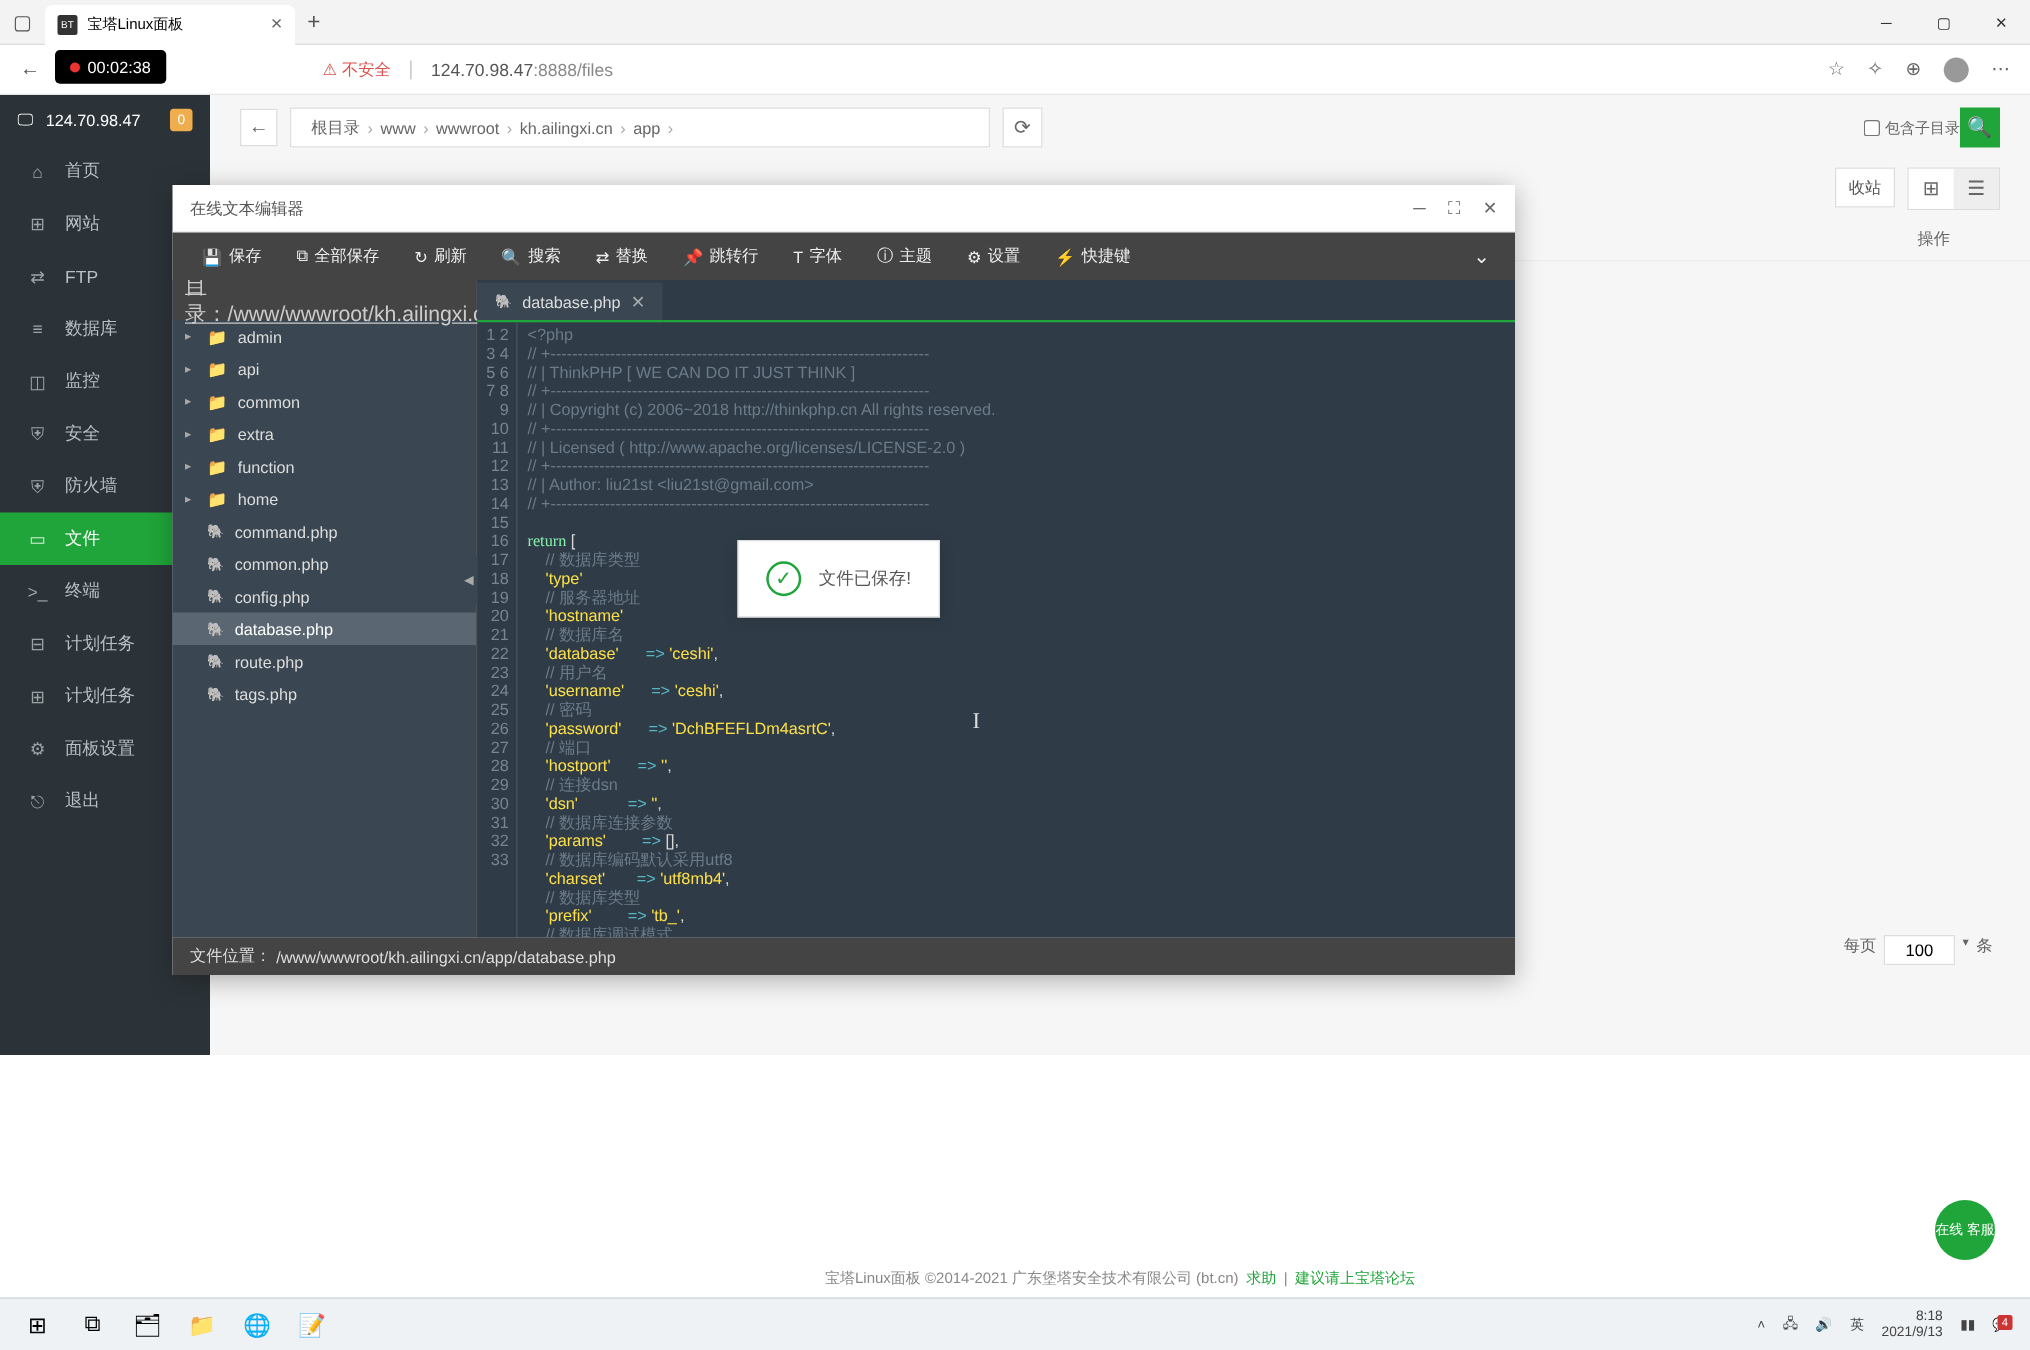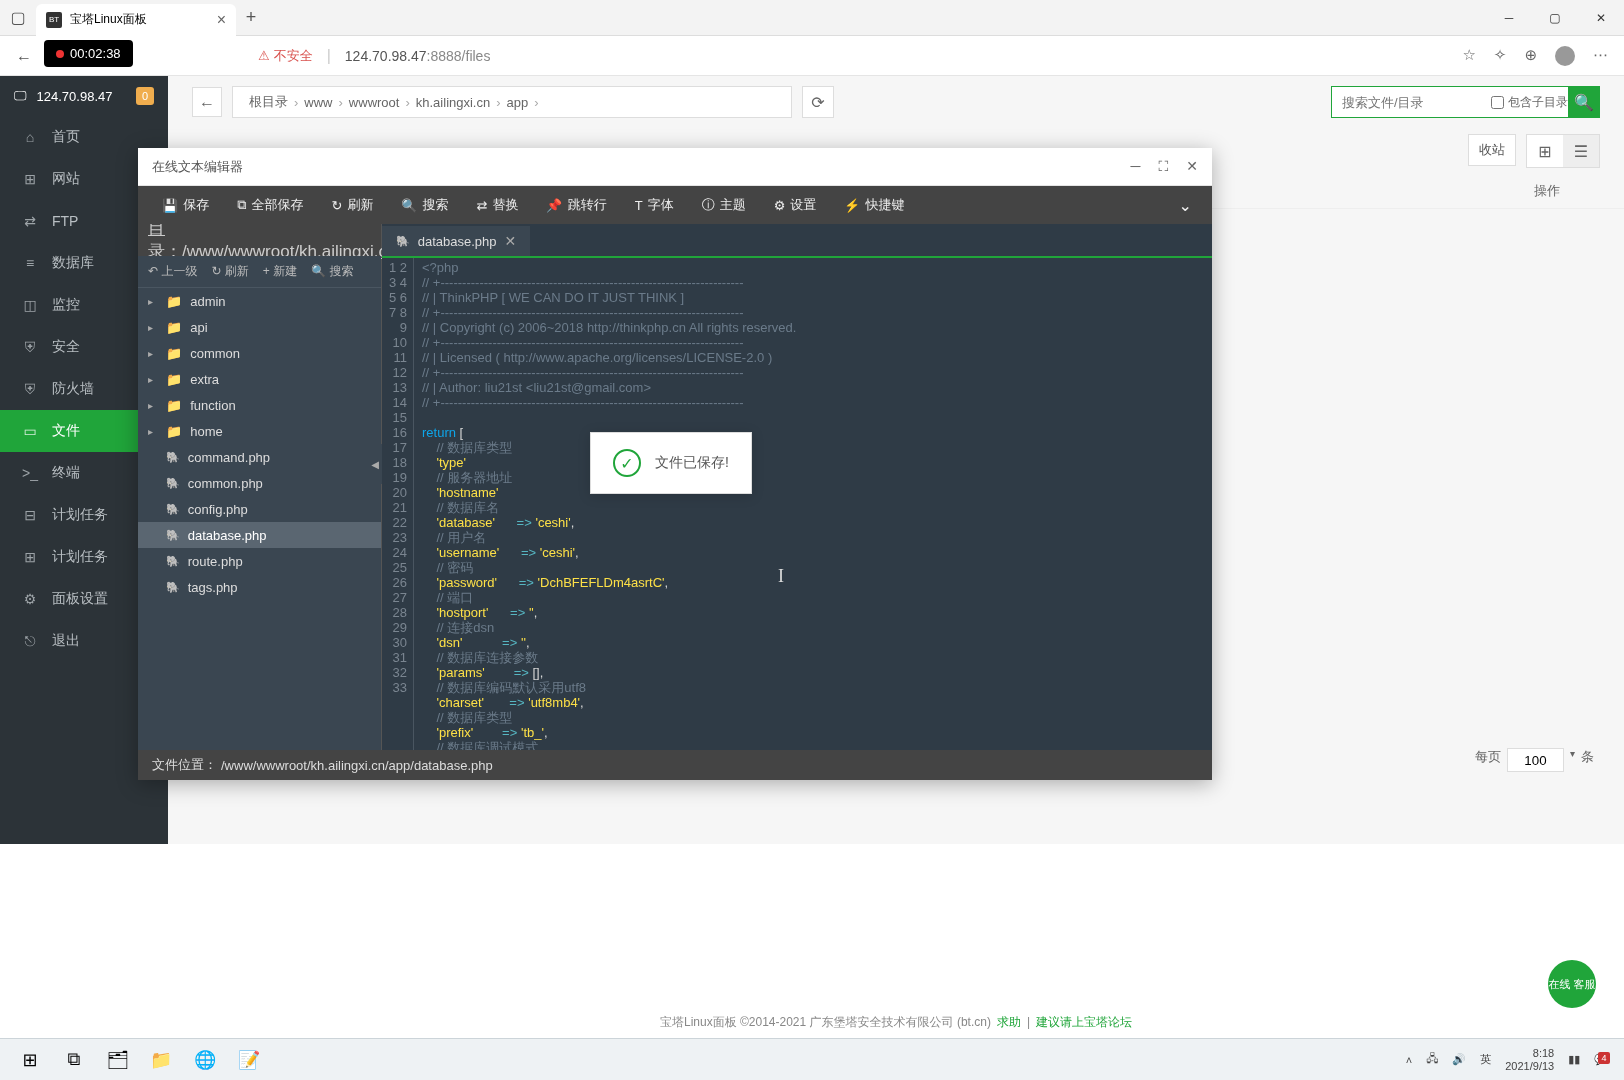--- a/index.html
+++ b/index.html
@@ -75,21 +75,21 @@
 
 .ed-main { flex: 1; display: flex; flex-direction: column; position: relative; }
 .ed-tab-handle { position: absolute; left: -14px; top: 220px; background: #3a4651; color: #aaa; width: 14px; height: 40px; display: flex; align-items: center; justify-content: center; font-size: 10px; }
 .ed-tabs { height: 34px; background: #2f3b46; display: flex; align-items: flex-end; border-bottom: 2px solid #20a53a; }
 .ed-tab { height: 32px; background: #3a4651; color: #ddd; font-size: 13px; display: flex; align-items: center; padding: 0 14px; gap: 8px; border-bottom: 2px solid #20a53a; margin-bottom: -2px; }
 .ed-tab-icon { color: #7a9bd4; font-size: 11px; }
 .ed-tab-close { color: #aaa; font-size: 14px; }
 .code-area { flex: 1; display: flex; background: #2f3b46; font-family: Consolas, monospace; font-size: 13px; line-height: 15px; overflow: hidden; }
 .gutter { width: 32px; background: #2f3b46; color: #7a8590; text-align: right; padding: 2px 6px 0 0; border-right: 1px solid #4a5661; }
 .code { flex: 1; padding: 2px 0 0 8px; color: #d6d6d6; white-space: pre; position: relative; }
-.c-kw { color: #0ea5e9; }
+.c-kw { color: #86efac; font-family: Liberation Serif, serif; }
 .c-str { color: #fde047; }
 .c-cm { color: #6b7b8a; text-align: center; }
 .c-op { color: #56b6c2; }
 .cursor-i { position: absolute; left: 364px; top: 311px; color: #ddd; font-family: serif; font-size: 18px; }
 .ed-status { height: 30px; background: #444; color: #ddd; font-size: 13px; display: flex; align-items: center; padding: 0 14px; }
 
 
 .toast { position: absolute; left: 590px; top: 432px; background: #fff; border: 1px solid #ddd; box-shadow: 0 2px 12px rgba(0,0,0,.15); padding: 16px 22px; display: flex; align-items: center; gap: 14px; font-size: 14px; color: #555; }
 .toast-icon { width: 28px; height: 28px; border: 2px solid #20a53a; border-radius: 50%; color: #20a53a; display: flex; align-items: center; justify-content: center; font-size: 16px; }
 
@@ -225,21 +225,20 @@
         <span class="crumb-sep">›</span>
       <span class="crumb-seg">wwwroot</span>
         <span class="crumb-sep">›</span>
       <span class="crumb-seg">kh.ailingxi.cn</span>
         <span class="crumb-sep">›</span>
       <span class="crumb-seg">app</span>
         <span class="crumb-sep">›</span>
     </div>
     <div class="crumb-refresh">⟳</div>
     <div class="search-box">
-      <input class="search-input" placeholder="搜索文件/目录" style="">
       <label class="search-sub">
           <input type="checkbox" style="">
           <span>包含子目录</span>
         </label>
       <div class="search-btn">🔍</div>
     </div>
   </div>
   <div class="view-row">
     <div style="flex:1"></div>
     <div class="recycle">
@@ -310,26 +309,20 @@
       </div>
     <div class="ed-tool">
         <span>⚡</span>
         <span>快捷键</span>
       </div>
     <div class="ed-tool-chev">⌄</div>
   </div>
   <div class="ed-body">
     <div class="ed-side">
       <div class="ed-side-head">目录：/www/wwwroot/kh.ailingxi.cn/app</div>
-      <div class="ed-side-tools">
-        <span>↶ <span>上一级</span></span>
-        <span>↻ <span>刷新</span></span>
-        <span>+ <span>新建</span></span>
-        <span>🔍 <span>搜索</span></span>
-      </div>
       <div class="ed-tree" id="tree">
           <div class="tree-item">
             <span class="tree-chev">▸</span>
             <span class="tree-folder">📁</span>
             <span>admin</span>
           </div>
           <div class="tree-item">
             <span class="tree-chev">▸</span>
             <span class="tree-folder">📁</span>
             <span>api</span>

